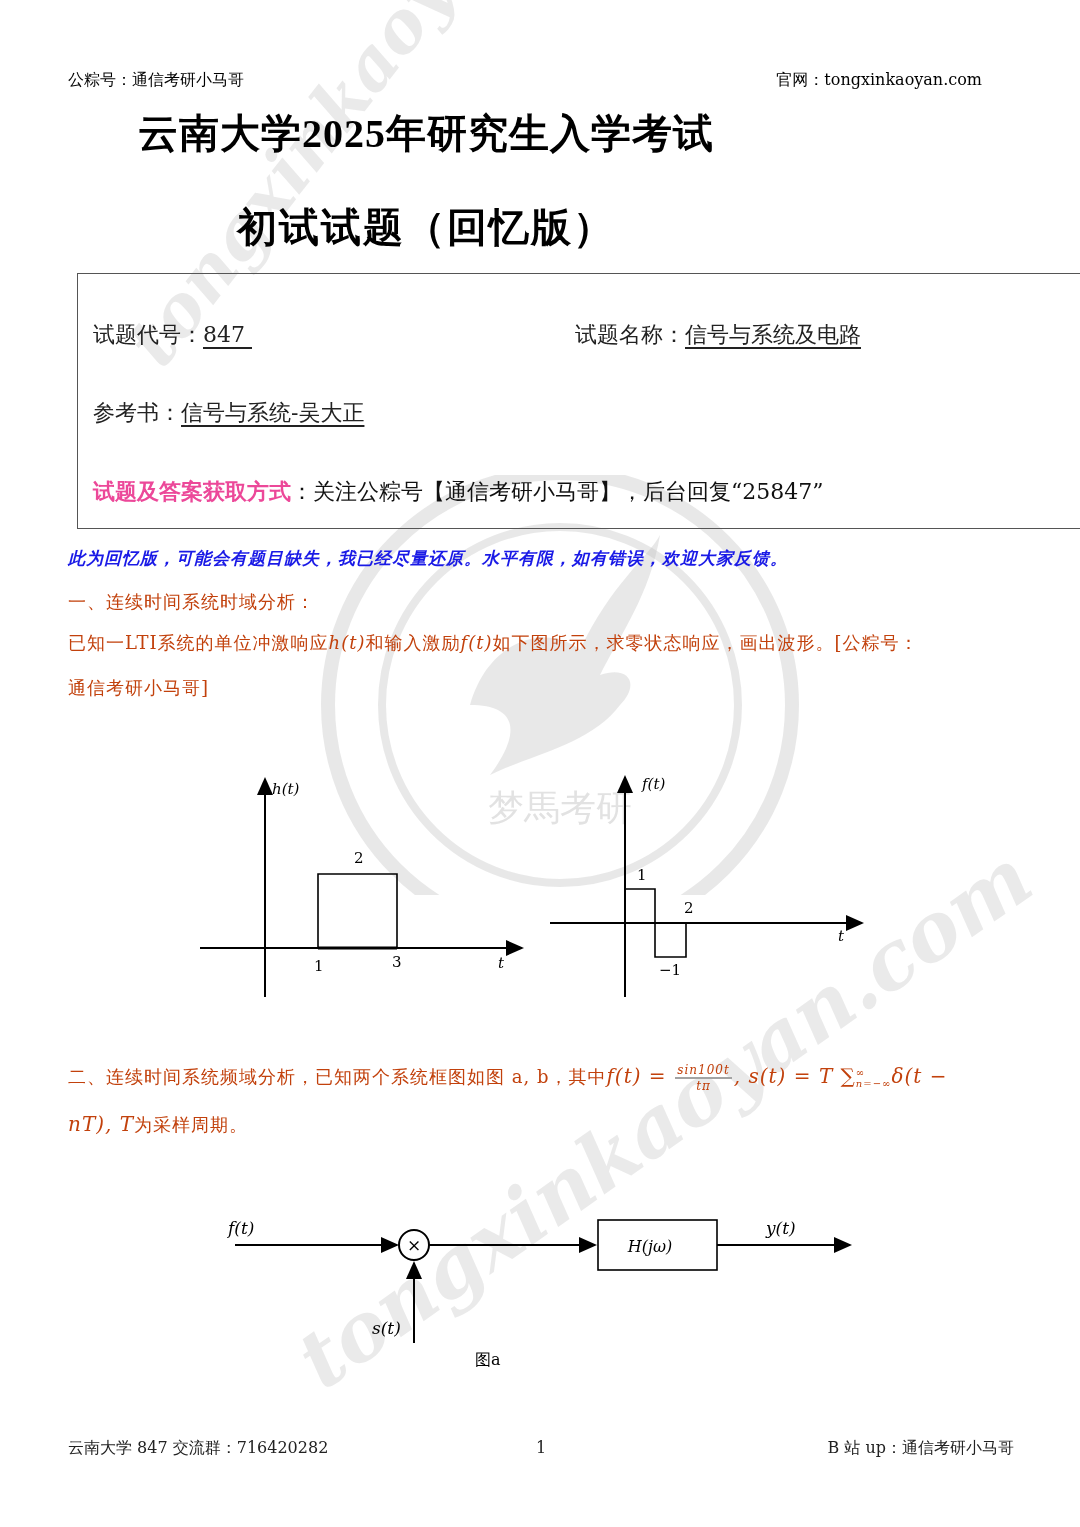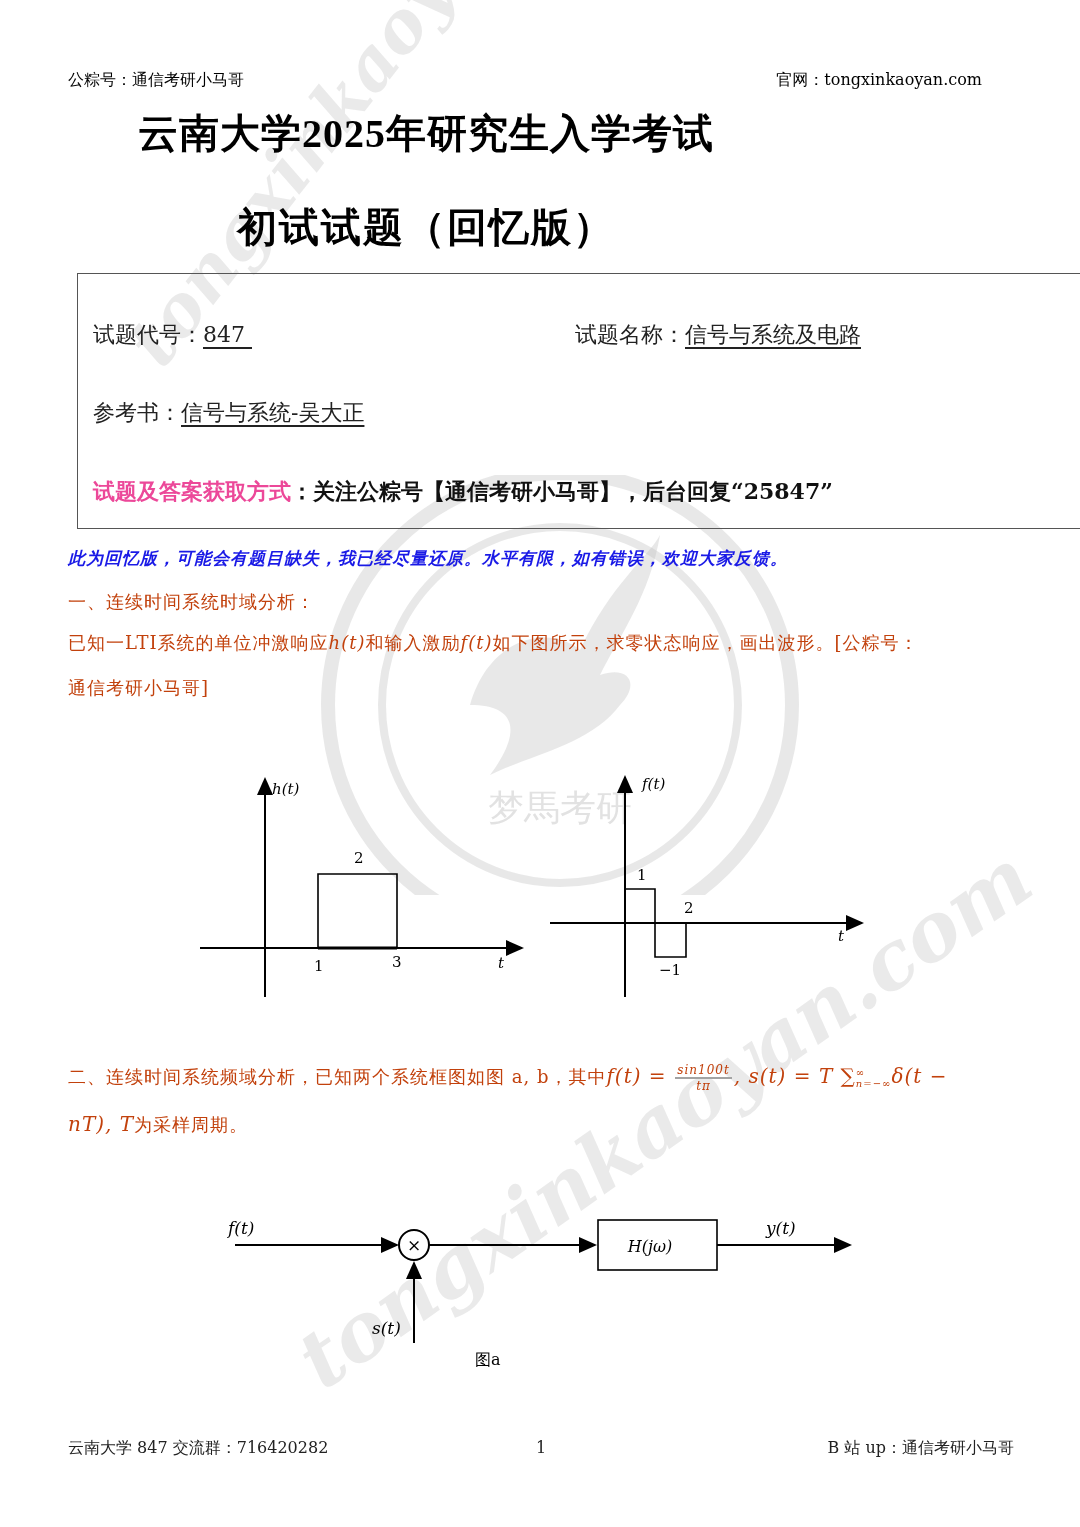--- a/index.html
+++ b/index.html
@@ -9,21 +9,21 @@
   }
   .abs { position: absolute; }
   .hdr { font-size: 16px; color: #000000; top: 70px; }
   .title { left: 0; width: 852px; text-align: center; font-weight: bold; color: #000; font-family: Liberation Serif, serif; }
   .title1 { top: 106px; font-size: 40px; letter-spacing: 1px; }
   .title2 { top: 200px; font-size: 40px; letter-spacing: 2px; }
   .infobox { left: 77px; top: 273px; width: 1020px; height: 256px; border: 1px solid #555; box-sizing: border-box; }
   .info { font-size: 22px; color: #222; }
   .u { text-decoration: underline; text-underline-offset: 5px; }
   .red { color: #ec4899; font-weight: bold; }
-  .bold { font-weight: bold; color: #111; }
+  .bold { font-weight: normal; color: #111; }
   .blue { color: #1a1ae6; font-weight: bold; font-size: 17px; font-style: italic; letter-spacing: 1px; }
   .body-text { font-size: 18px; color: #c2410c; letter-spacing: 1px; }
   .math { font-family: "DejaVu Serif", serif; font-style: italic; }
   .foot { font-size: 16px; color: #222; top: 1438px; }
   .wm { color: rgba(180,180,180,0.28); font-family: "DejaVu Serif", serif; font-weight: bold; font-style: italic; font-size: 64px; white-space: nowrap; pointer-events: none; }
   svg text { font-family: "DejaVu Serif", serif; }
 </style>
 </head>
 <body>
 

